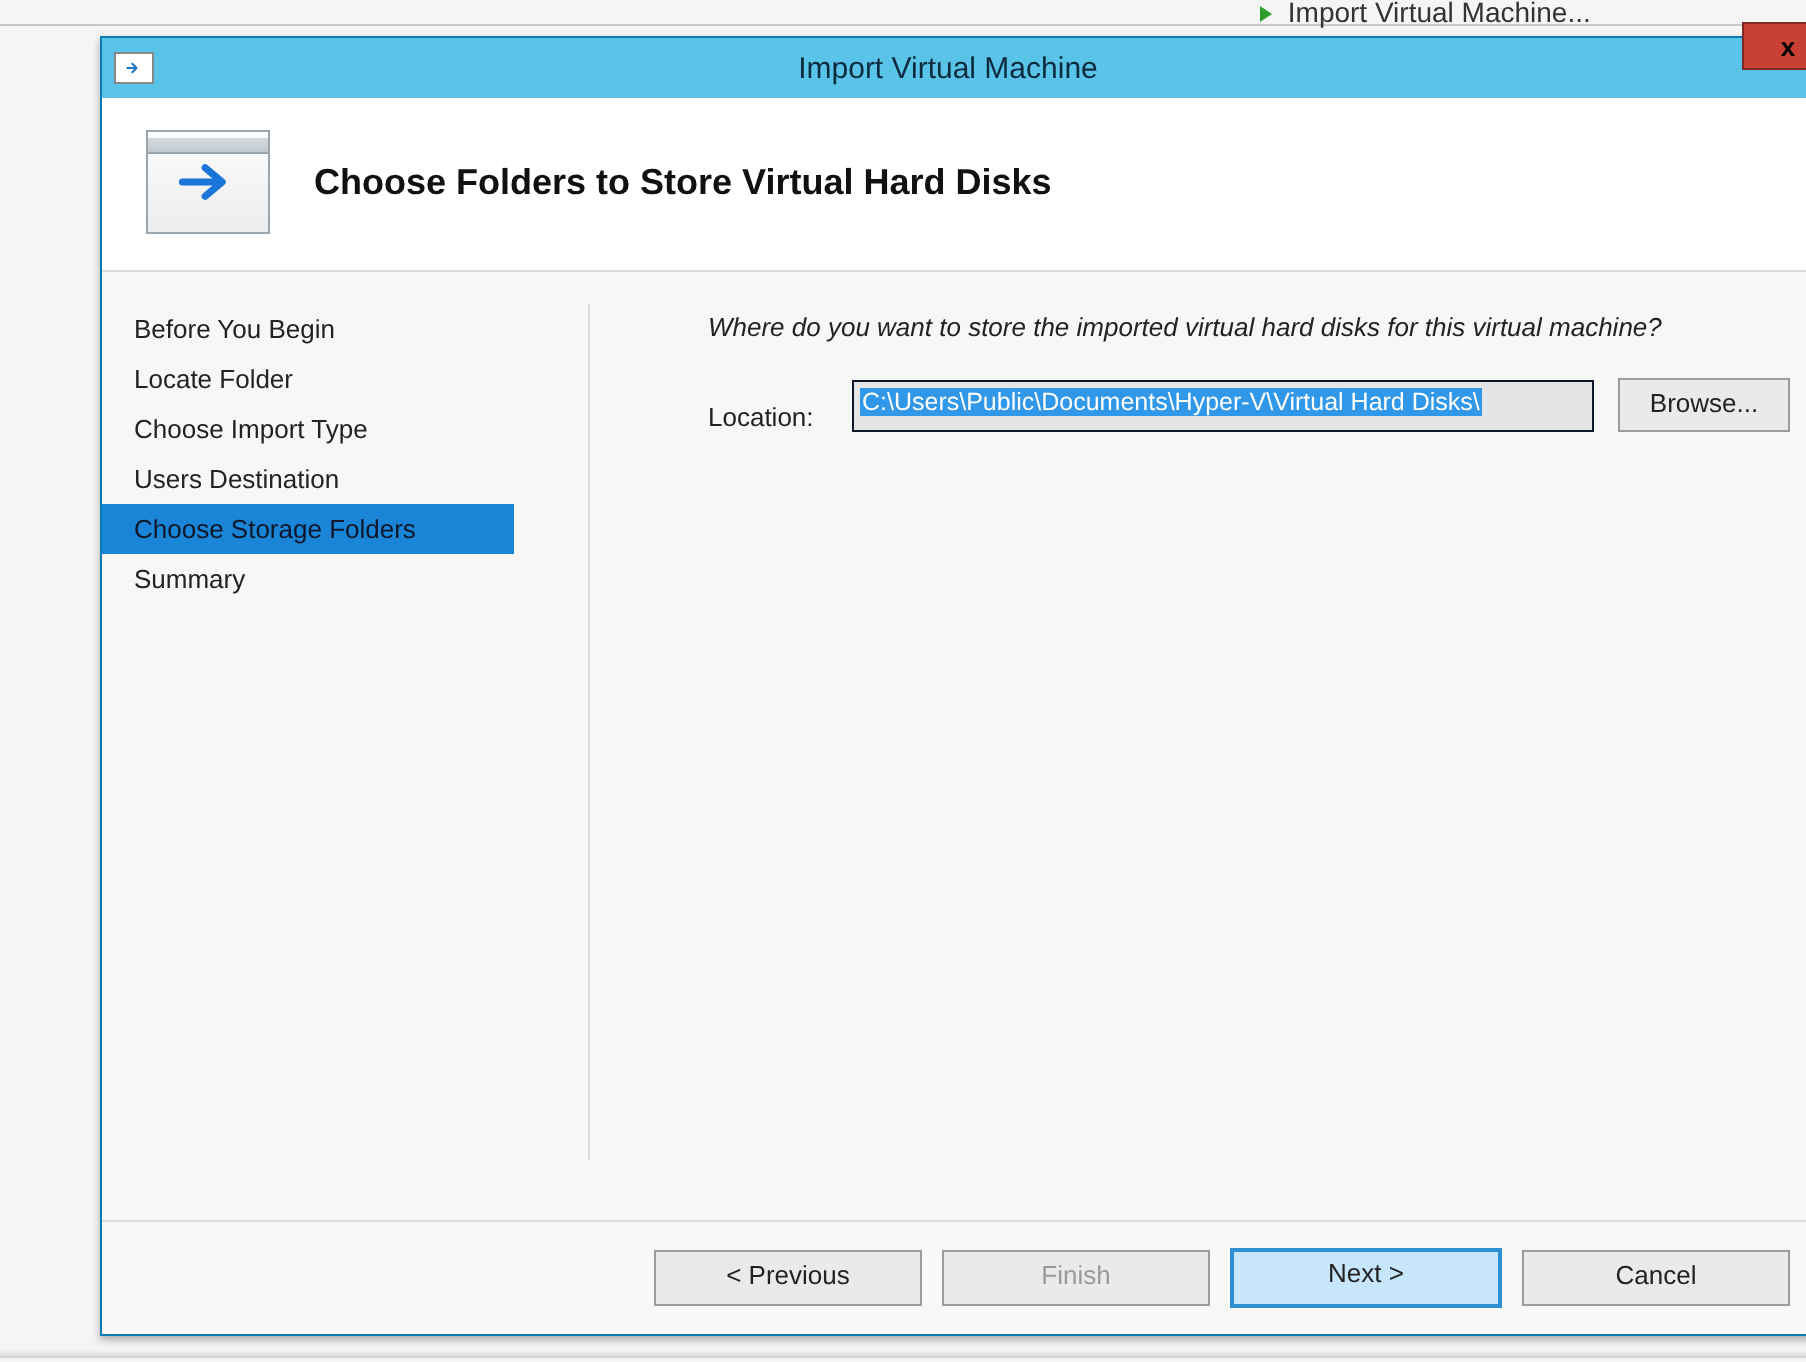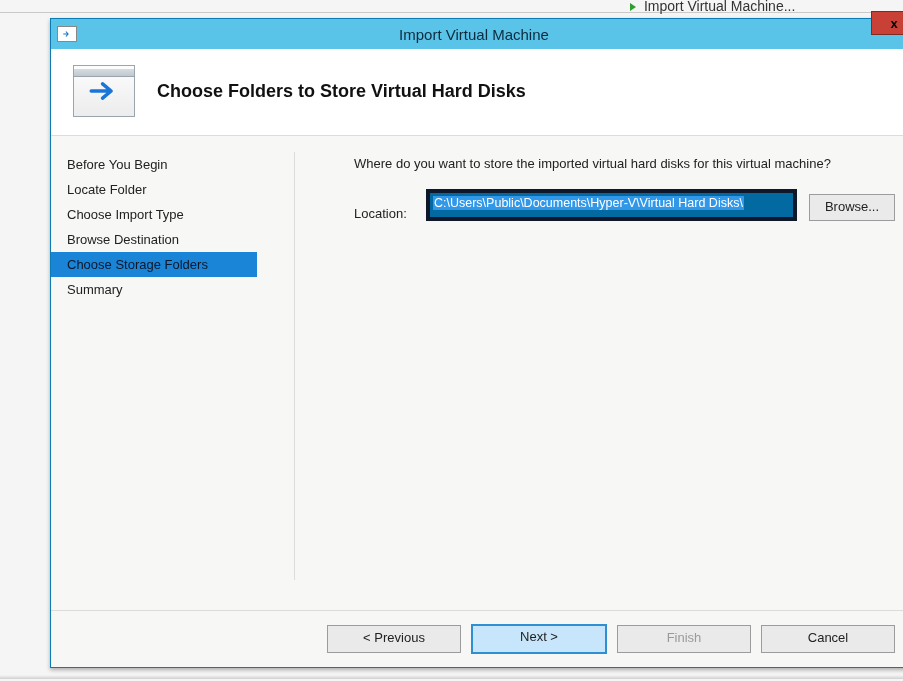--- a/index.html
+++ b/index.html
@@ -160,34 +160,35 @@
     margin: 16px 0 30px 0;
   }
   .content {
     flex:1;
     padding: 20px 22px 10px 22px;
     position:relative;
   }
   .prompt-text {
     margin-bottom: 18px;
     font-size:13px;
+    font-style:italic;
   }
   .loc-row {
     display:flex;
     align-items:flex-end;
     gap:12px;
   }
   .loc-label { min-width:60px; }
   
   .loc-input-wrap {
     flex:1;
     position:relative;
     height:24px;
-    border:4px solid #0f172a;
-    background:#0369a1;
+    border:1px solid #0f172a;
+    background:#e5e5e5;
     overflow:hidden;
   }
   .loc-input-wrap .hl {
     position:absolute;
     left:3px; top:3px;
     background:#3197e8;
     color:#fff;
     font-size:12.5px;
     padding:0 1px;
     white-space:nowrap;
@@ -278,21 +279,21 @@
     </div>
 
     <div class="divider-h"></div>
 
     <div class="body">
 
       <div class="sidebar" id="sidebar">
           <div class="sidebar-item"><span>Before You Begin</span></div>
           <div class="sidebar-item"><span>Locate Folder</span></div>
           <div class="sidebar-item"><span>Choose Import Type</span></div>
-          <div class="sidebar-item"><span>Browse Destination</span></div>
+          <div class="sidebar-item"><span>Users Destination</span></div>
           <div class="sidebar-item selected"><span>Choose Storage Folders</span></div>
           <div class="sidebar-item"><span>Summary</span></div>
         </div>
 
       <div class="v-sep"></div>
 
       <div class="content">
 
         <div class="prompt-text">Where do you want to store the imported virtual hard disks for this virtual machine?</div>
 
@@ -304,19 +305,19 @@
           </div>
 
           <div class="browse-btn">Browse...</div>
         </div>
 
       </div>
     </div>
 
     <div class="footer">
       <div class="btn">&lt; Previous</div>
+      <div class="btn disabled">Finish</div>
       <div class="btn default">Next &gt;</div>
-      <div class="btn disabled">Finish</div>
       <div class="btn">Cancel</div>
     </div>
 
   </div>
 </div>
 
 </body></html>

